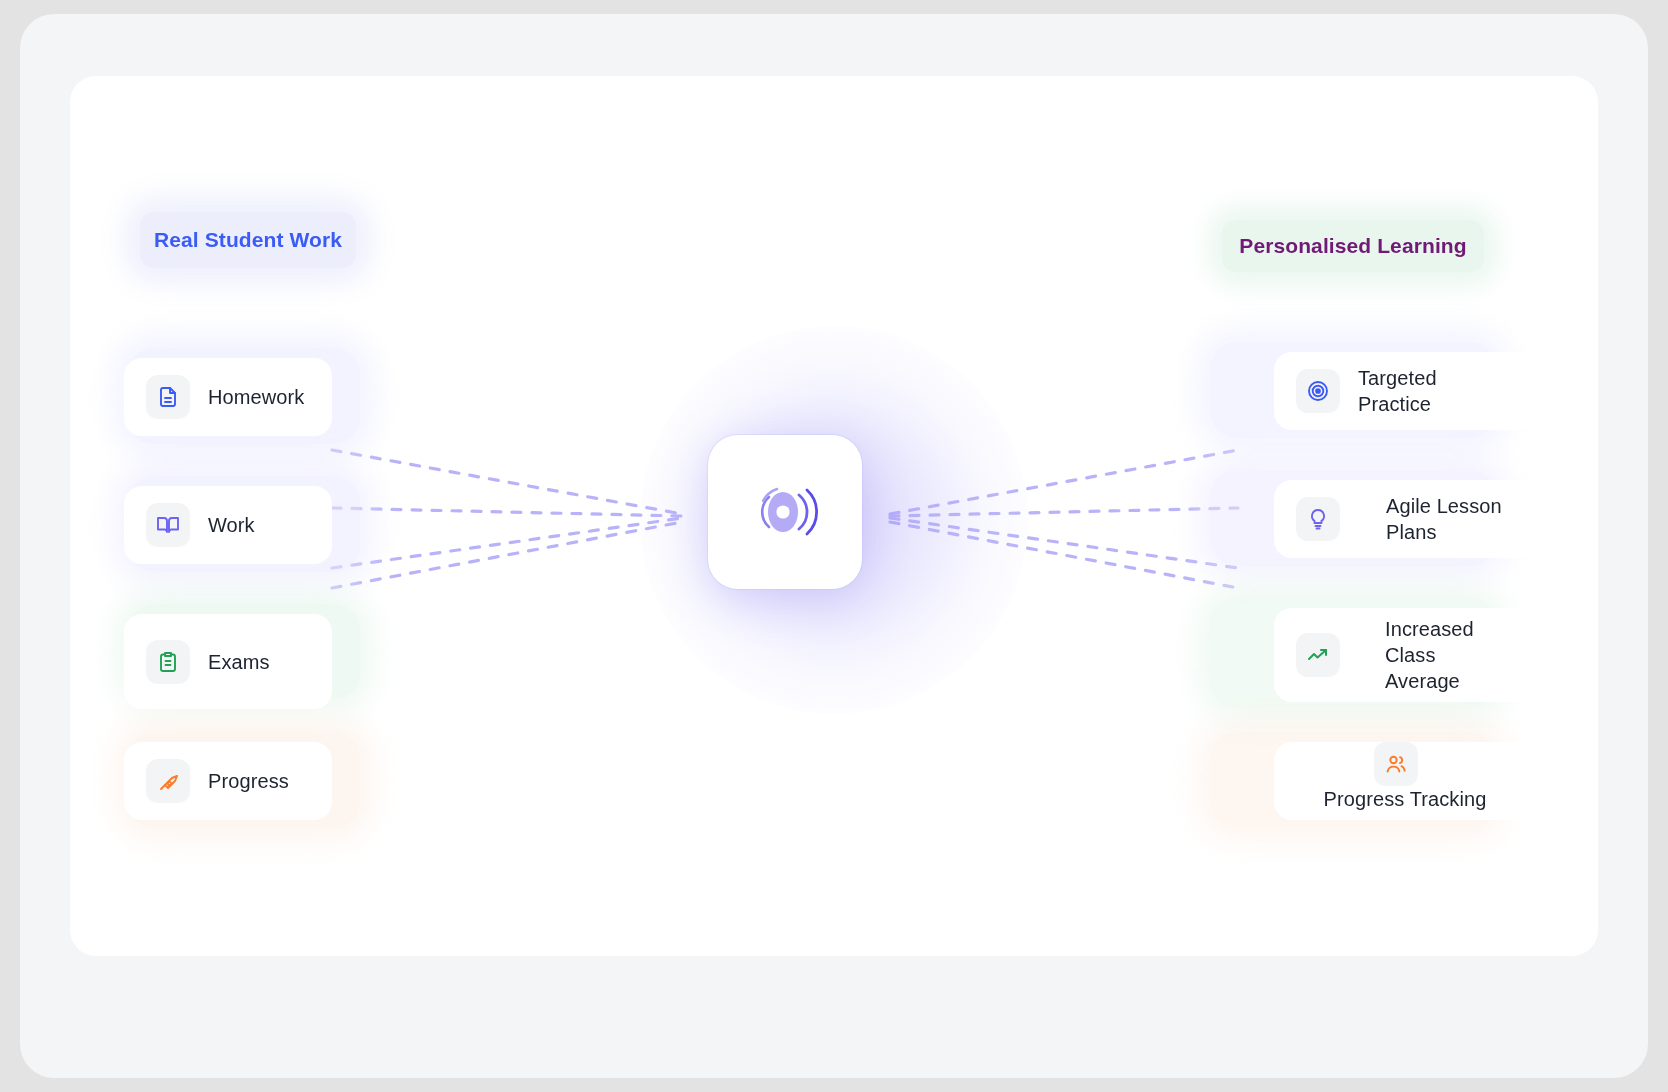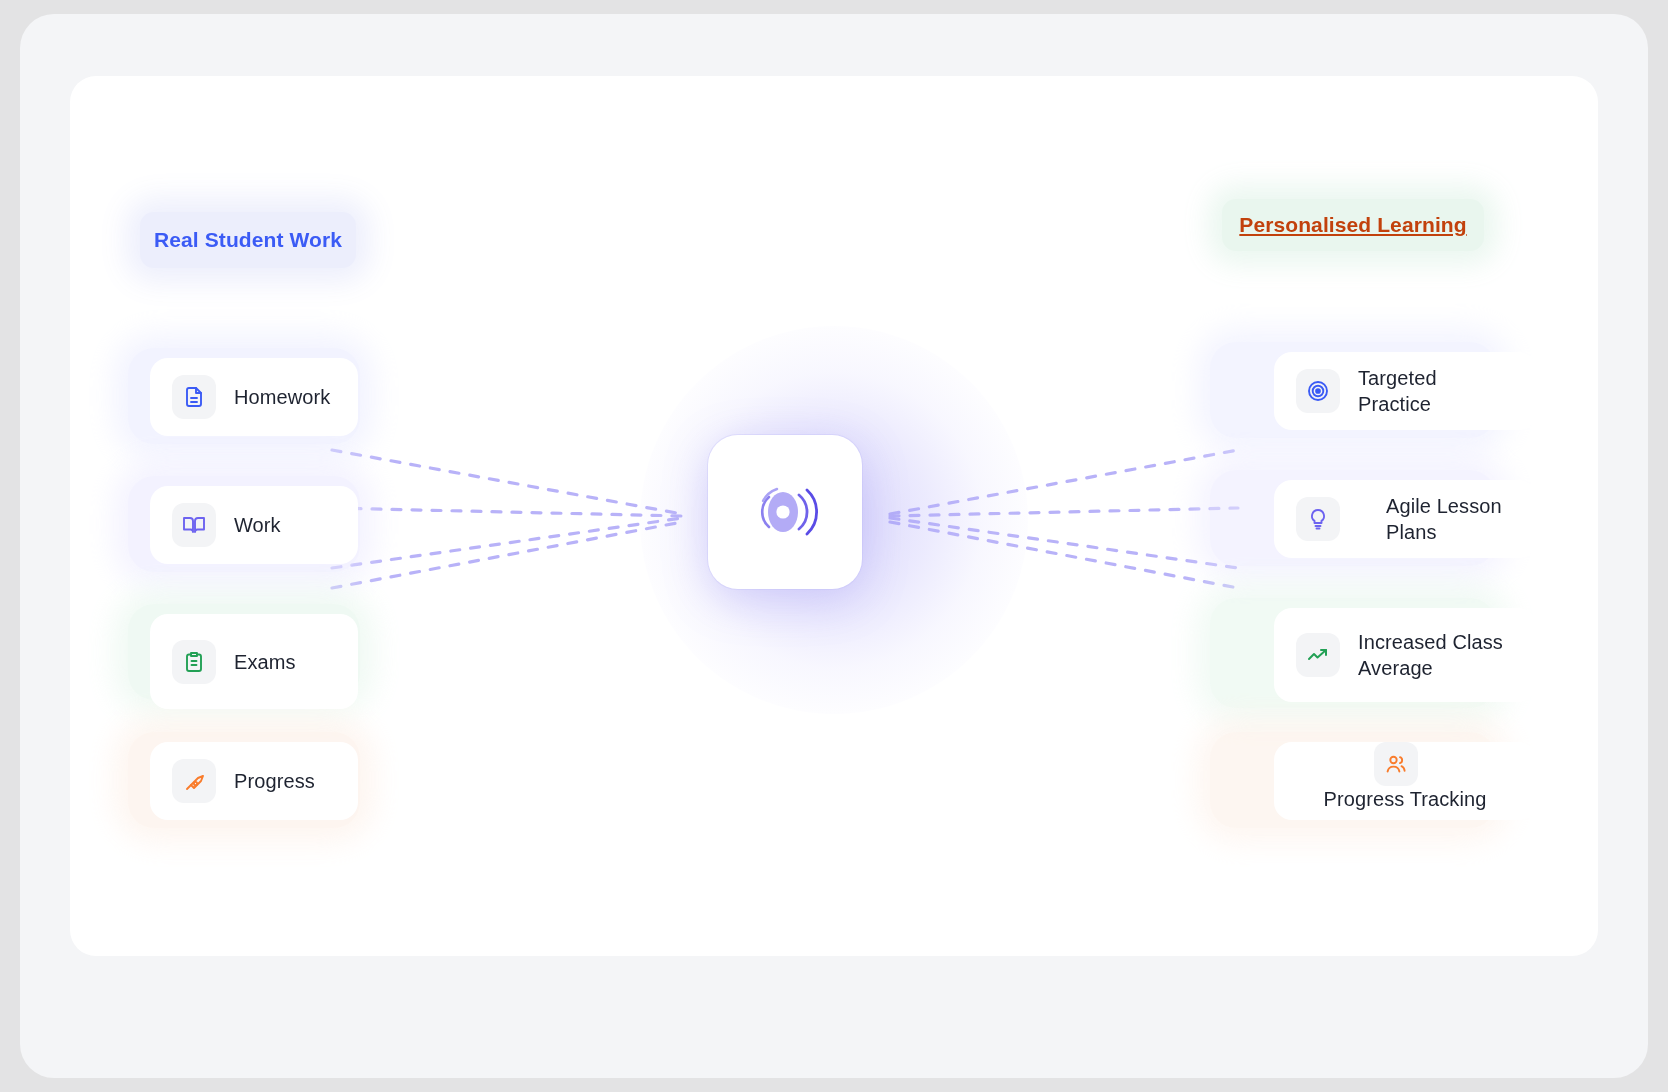--- a/index.html
+++ b/index.html
@@ -48,27 +48,26 @@
     left: 70px;
     top: 136px;
     width: 216px;
     height: 56px;
     background: #eceefc;
     color: #3b5bf5;
     box-shadow: 0 0 28px 14px rgba(236,238,252,0.95);
   }
   .pill-right {
     left: 1152px;
-    top: 123px;
+    top: 144px;
     width: 262px;
     height: 52px;
     background: #e9f6ee;
-    color: #c2410c;
+    color: #701a75;
     box-shadow: 0 0 26px 14px rgba(233,246,238,0.9);
-    text-decoration: underline;
   }
 
   
   .links {
     position: absolute;
     left: 0; top: 0;
     width: 1528px;
     height: 880px;
     pointer-events: none;
   }
@@ -105,21 +104,21 @@
 
   
   .card {
     position: absolute;
     display: flex;
     align-items: center;
     background: #ffffff;
     border-radius: 18px;
     padding: 0 22px;
   }
-  .card-left  { left: 80px; width: 208px; }
+  .card-left  { left: 54px; width: 208px; }
   .card-right { left: 1204px; width: 262px; }
 
   .card-ico {
     width: 44px;
     height: 44px;
     min-width: 44px;
     border-radius: 12px;
     background: #f3f4f6;
     display: flex;
     align-items: center;
@@ -259,21 +258,21 @@
       <span class="card-label">Agile Lesson Plans</span>
     </div>
 
     <div class="card card-right" style="top:532px;height:94px;">
       <span class="card-ico">
         <svg width="24" height="24" viewBox="0 0 24 24" fill="none" stroke="#22a055" stroke-width="2" stroke-linecap="round" stroke-linejoin="round">
           <path d="M3 16l5-5 3.5 3.5L20 7"></path>
           <path d="M15 7h5v5"></path>
         </svg>
       </span>
-      <span class="card-label" style="max-width:166px;">Increased Class Average</span>
+      <span class="card-label" style="max-width:166px;margin-left:27px;">Increased Class Average</span>
     </div>
 
     <div class="card card-right" style="top:666px;height:78px;flex-direction:column;">
       <span class="card-ico">
         <svg width="24" height="24" viewBox="0 0 24 24" fill="none" stroke="#f97c2c" stroke-width="1.9" stroke-linecap="round" stroke-linejoin="round">
           <circle cx="9.5" cy="8" r="3.2"></circle>
           <path d="M3.6 19.5a6 6 0 0 1 11.8 0"></path>
           <path d="M16 5.2a3.1 3.1 0 0 1 0 5.9"></path>
           <path d="M17.5 14.2a5.6 5.6 0 0 1 3.1 4.6"></path>
         </svg>

